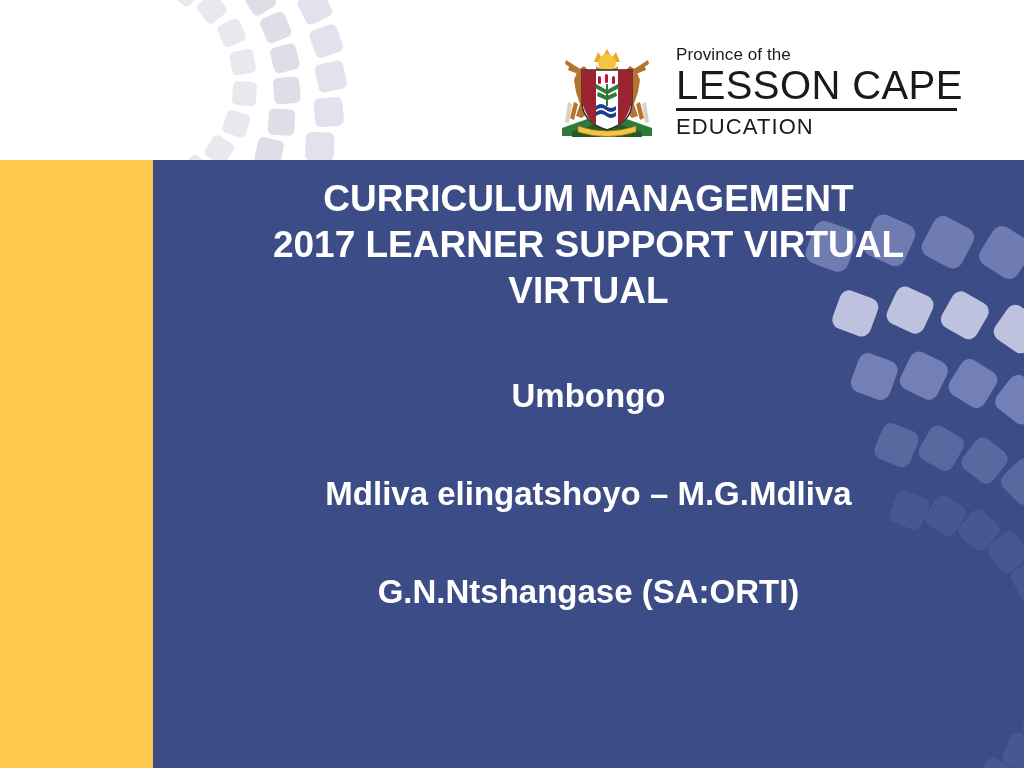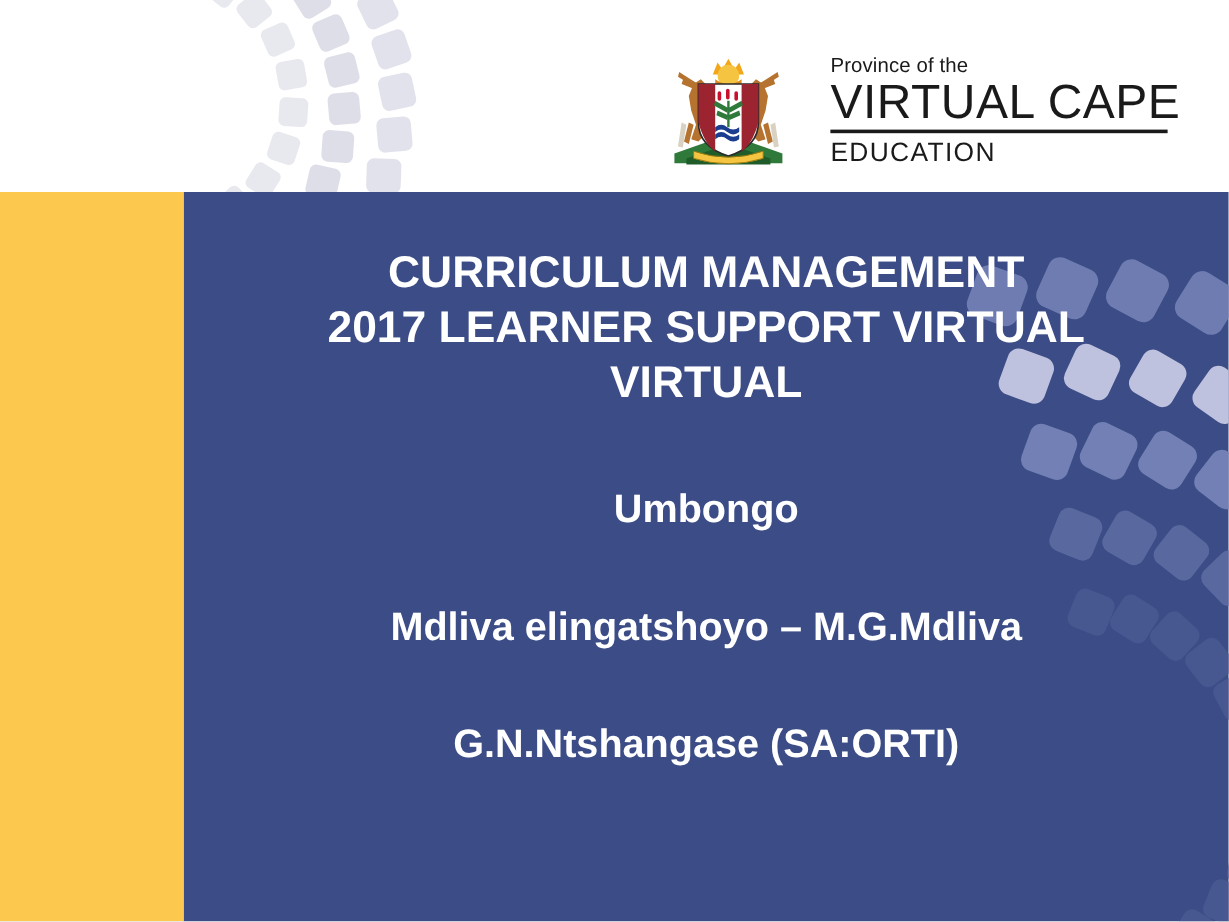--- a/index.html
+++ b/index.html
@@ -75,21 +75,20 @@
   
   .text-stack {
     position: absolute;
     left: 153px;
     top: 160px;
     width: 871px;
     height: 532px;
     z-index: 4;
     text-align: center;
     color: #ffffff;
-    margin-top: 28px;
   }
 
   .title-line {
     font-size: 37px;
     font-weight: bold;
     line-height: 46px;
     letter-spacing: 0px;
     padding: 0 14px;
   }
 
@@ -111,21 +110,20 @@
   
   .logo {
     position: absolute;
     left: 548px;
     top: 38px;
     width: 412px;
     height: 108px;
     display: flex;
     align-items: center;
     z-index: 5;
-    gap: 16px;
   }
 
   .crest {
     width: 118px;
     height: 104px;
     flex: 0 0 118px;
   }
 
   .logo-words {
     margin-left: 10px;
@@ -663,21 +661,21 @@
         <g>
           <path d="M48 66 Q53 62 58 66 Q63 70 68 66 L68 70 Q63 74 58 70 Q53 66 48 70 Z" fill="#1B3D8F"></path>
           <path d="M48 72 Q53 68 58 72 Q63 76 68 72 L68 76 Q63 80 58 76 Q53 72 48 76 Z" fill="#1B3D8F"></path>
         </g>
 
         <path d="M30 86 Q59 96 88 86 L88 92 Q59 101 30 92 Z" fill="#F5C542" stroke="#9a7a10" stroke-width="0.8"></path>
       </svg>
 
       <div class="logo-words">
         <div class="logo-line-1">Province of the</div>
-        <div class="logo-line-2">VIRTUAL CAPE</div>
+        <div class="logo-line-2">LESSON CAPE</div>
         <div class="logo-rule"></div>
         <div class="logo-line-3">EDUCATION</div>
       </div>
     </div>
   </div>
 
   <div class="text-stack">
     <div class="title-block">
       <div class="title-line">CURRICULUM MANAGEMENT</div>
       <div class="title-line">2017 LEARNER SUPPORT VIRTUAL</div>

